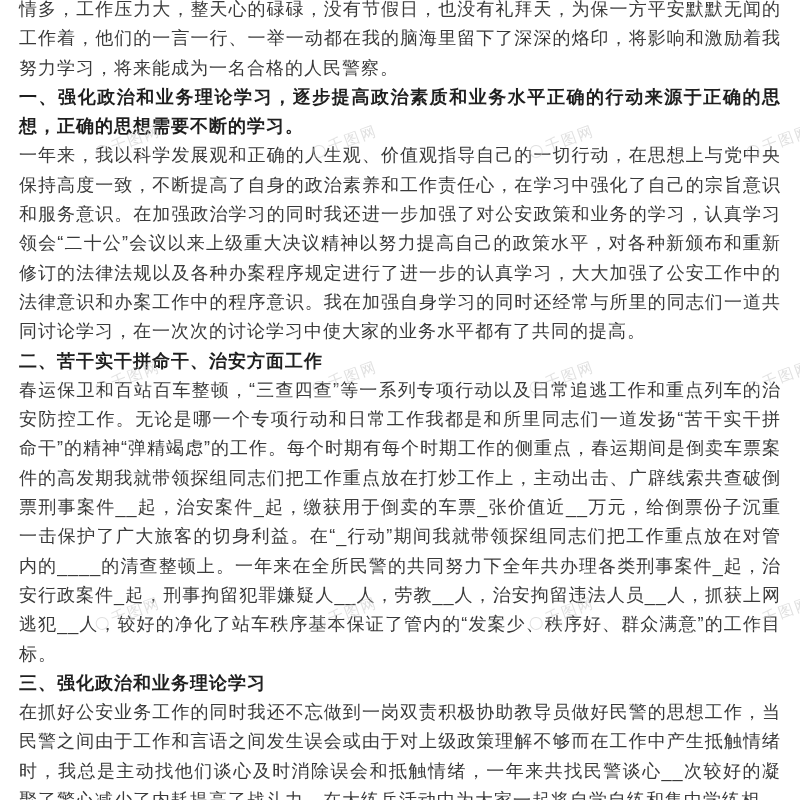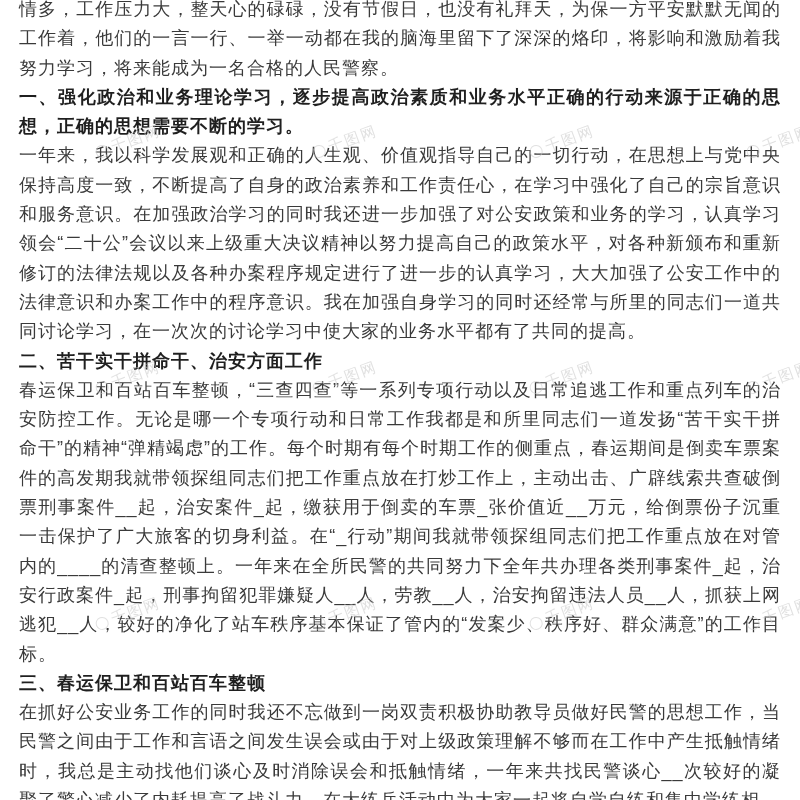--- a/index.html
+++ b/index.html
@@ -119,16 +119,16 @@
         <span class="wm-logo"></span>
         <span class="wm-text">千图网</span>
       </div>
     </div>
   <div class="content">
       <p class="body">情多，工作压力大，整天心的碌碌，没有节假日，也没有礼拜天，为保一方平安默默无闻的工作着，他们的一言一行、一举一动都在我的脑海里留下了深深的烙印，将影响和激励着我努力学习，将来能成为一名合格的人民警察。</p>
       <p class="heading">一、强化政治和业务理论学习，逐步提高政治素质和业务水平正确的行动来源于正确的思想，正确的思想需要不断的学习。</p>
       <p class="body">一年来，我以科学发展观和正确的人生观、价值观指导自己的一切行动，在思想上与党中央保持高度一致，不断提高了自身的政治素养和工作责任心，在学习中强化了自己的宗旨意识和服务意识。在加强政治学习的同时我还进一步加强了对公安政策和业务的学习，认真学习领会“二十公”会议以来上级重大决议精神以努力提高自己的政策水平，对各种新颁布和重新修订的法律法规以及各种办案程序规定进行了进一步的认真学习，大大加强了公安工作中的法律意识和办案工作中的程序意识。我在加强自身学习的同时还经常与所里的同志们一道共同讨论学习，在一次次的讨论学习中使大家的业务水平都有了共同的提高。</p>
       <p class="heading">二、苦干实干拼命干、治安方面工作</p>
       <p class="body">春运保卫和百站百车整顿，“三查四查”等一系列专项行动以及日常追逃工作和重点列车的治安防控工作。无论是哪一个专项行动和日常工作我都是和所里同志们一道发扬“苦干实干拼命干”的精神“弹精竭虑”的工作。每个时期有每个时期工作的侧重点，春运期间是倒卖车票案件的高发期我就带领探组同志们把工作重点放在打炒工作上，主动出击、广辟线索共查破倒票刑事案件__起，治安案件_起，缴获用于倒卖的车票_张价值近__万元，给倒票份子沉重一击保护了广大旅客的切身利益。在“_行动”期间我就带领探组同志们把工作重点放在对管内的____的清查整顿上。一年来在全所民警的共同努力下全年共办理各类刑事案件_起，治安行政案件_起，刑事拘留犯罪嫌疑人__人，劳教__人，治安拘留违法人员__人，抓获上网逃犯__人，较好的净化了站车秩序基本保证了管内的“发案少、秩序好、群众满意”的工作目标。</p>
-      <p class="heading">三、春运保卫和百站百车整顿</p>
+      <p class="heading">三、强化政治和业务理论学习</p>
       <p class="body">在抓好公安业务工作的同时我还不忘做到一岗双责积极协助教导员做好民警的思想工作，当民警之间由于工作和言语之间发生误会或由于对上级政策理解不够而在工作中产生抵触情绪时，我总是主动找他们谈心及时消除误会和抵触情绪，一年来共找民警谈心__次较好的凝聚了警心减少了内耗提高了战斗力。在大练兵活动中为大家一起将自学自练和集中学练相</p>
     </div>
 </div>
 
 </body></html>

